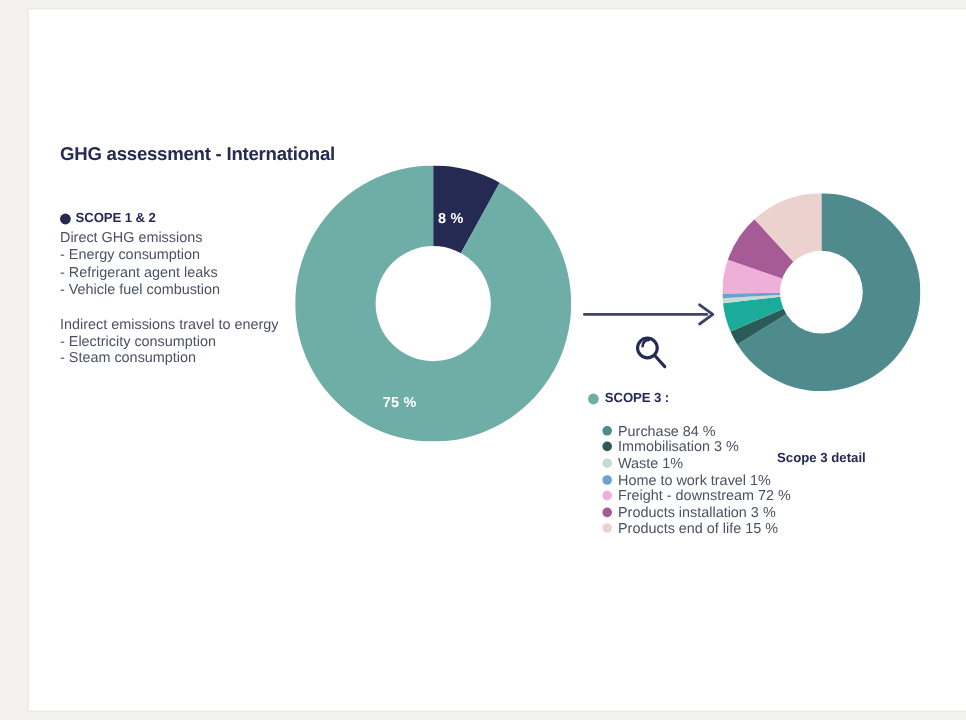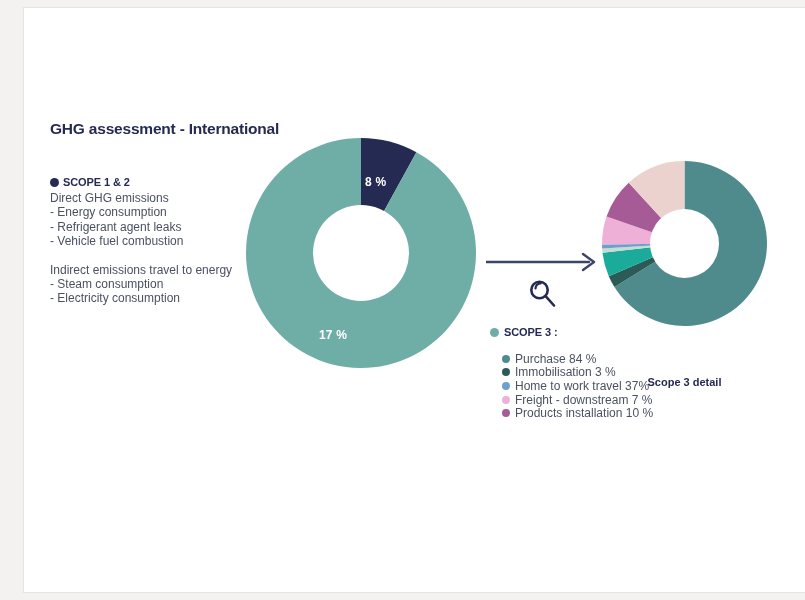--- a/index.html
+++ b/index.html
@@ -191,34 +191,34 @@
         <div class="scope12-head">
           <span class="dot dot-navy"></span>
           <span class="scope12-title">SCOPE 1 &amp; 2</span>
         </div>
         <div class="body-line">Direct GHG emissions</div>
         <div class="body-line">- Energy consumption</div>
         <div class="body-line">- Refrigerant agent leaks</div>
         <div class="body-line">- Vehicle fuel combustion</div>
         <div class="gap-line"></div>
         <div class="body-line">Indirect emissions travel to energy</div>
+        <div class="body-line">- Electricity consumption</div>
         <div class="body-line">- Steam consumption</div>
-        <div class="body-line">- Electricity consumption</div>
       </div>
 
       <div class="main-donut-wrap">
         <svg width="230" height="230" viewBox="0 0 230 230">
           <g id="main-donut-slices">
               <path d="M 115 115 L 115 0 A 115 115 0 0 1 170.40167252169726 14.224731794955687 Z" fill="#252a52"></path>
               <path d="M 115 115 L 170.40167252169726 14.224731794955687 A 115 115 0 1 1 114.99999999999999 0 Z" fill="#6fada7"></path>
             </g>
           <circle cx="115" cy="115" r="48" fill="#ffffff"></circle>
         </svg>
         <div class="donut-label lbl-8">8 %</div>
-        <div class="donut-label lbl-92">17 %</div>
+        <div class="donut-label lbl-92">75 %</div>
       </div>
 
       <div class="arrow-wrap">
         <svg width="112" height="22" viewBox="0 0 112 22">
           <line x1="0" y1="11" x2="103" y2="11" stroke="#3c4468" stroke-width="2.4" stroke-linecap="round"></line>
           <polyline points="97,3 108,11 97,19" fill="none" stroke="#3c4468" stroke-width="2.4" stroke-linecap="round" stroke-linejoin="round"></polyline>
         </svg>
       </div>
 
       <div class="magnifier-wrap">
@@ -237,30 +237,38 @@
         <div class="legend-items" id="legend-items">
             <div class="legend-row">
               <span class="dot" style="background: rgb(79, 139, 141);"></span>
               <span class="legend-text">Purchase 84 %</span>
             </div>
             <div class="legend-row">
               <span class="dot" style="background: rgb(42, 91, 87);"></span>
               <span class="legend-text">Immobilisation 3 %</span>
             </div>
             <div class="legend-row">
+              <span class="dot" style="background: rgb(197, 221, 208);"></span>
+              <span class="legend-text">Waste 1%</span>
+            </div>
+            <div class="legend-row">
               <span class="dot" style="background: rgb(111, 158, 209);"></span>
-              <span class="legend-text">Home to work travel 37%</span>
+              <span class="legend-text">Home to work travel 1%</span>
             </div>
             <div class="legend-row">
               <span class="dot" style="background: rgb(238, 176, 214);"></span>
-              <span class="legend-text">Freight - downstream 7 %</span>
+              <span class="legend-text">Freight - downstream 72 %</span>
             </div>
             <div class="legend-row">
               <span class="dot" style="background: rgb(166, 90, 150);"></span>
-              <span class="legend-text">Products installation 10 %</span>
+              <span class="legend-text">Products installation 3 %</span>
+            </div>
+            <div class="legend-row">
+              <span class="dot" style="background: rgb(235, 210, 206);"></span>
+              <span class="legend-text">Products end of life 15 %</span>
             </div>
           </div>
       </div>
 
       <div class="s3-donut-wrap">
         <svg width="165" height="165" viewBox="0 0 165 165">
           <g id="s3-donut-slices">
               <path d="M 82.5 82.5 L 82.5 0 A 82.5 82.5 0 1 1 12.452048183266015 126.08364884082692 Z" fill="#4f8b8d"></path>
               <path d="M 82.5 82.5 L 12.452048183266015 126.08364884082692 A 82.5 82.5 0 0 1 6.777140710002698 115.2459704535882 Z" fill="#2a5b57"></path>
               <path d="M 82.5 82.5 L 6.777140710002698 115.2459704535882 A 82.5 82.5 0 0 1 0.5106140739713965 91.66463831652635 Z" fill="#1aab9b"></path>

